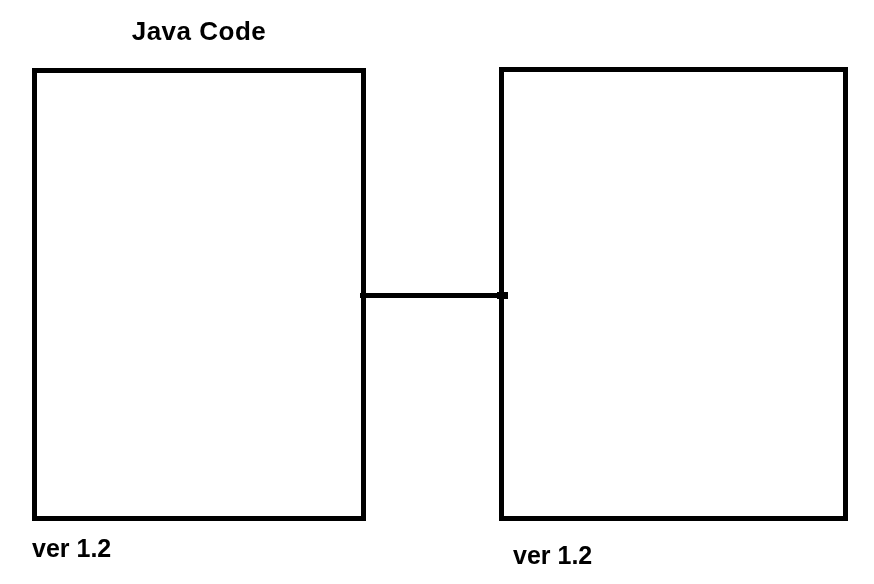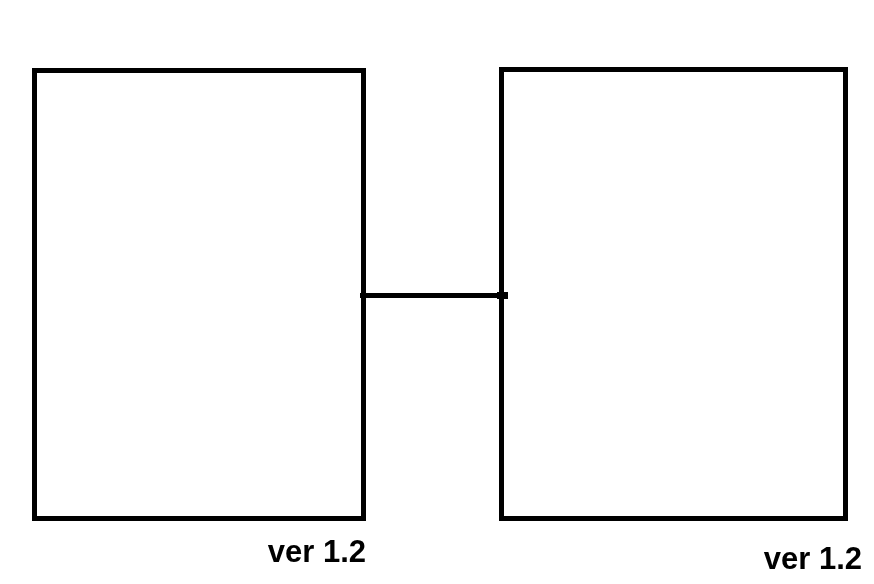--- a/index.html
+++ b/index.html
@@ -26,23 +26,23 @@
     text-align: center;
     font-weight: bold;
     font-size: 26px;
     color: #000000;
     letter-spacing: 0.5px;
   }
   .title-left  { left: 32px;  width: 334px; top: 16px; }
   .title-right { left: 480px; width: 349px; top: 21px; }
   .version {
     position: absolute;
-    text-align: right;
+    text-align: left;
     font-weight: bold;
-    font-size: 31px;
+    font-size: 25px;
     color: #000000;
   }
   .version-left  { left: 32px;  width: 334px; top: 534px; }
   .version-right { left: 513px; width: 349px; top: 541px; }
   .connector {
     position: absolute;
     left: 360px;
     top: 293px;
     width: 145px;
     height: 5px;
@@ -55,20 +55,21 @@
     width: 11px;
     height: 7px;
     background: #000000;
   }
 </style>
 </head>
 <body>
 
 <div class="canvas">
 
+  <div class="title title-left">Java Code</div>
 
 
   <div class="box box-left"></div>
 
   <div class="box box-right"></div>
 
   <div class="connector"></div>
 
   <div class="connector-endpoint"></div>
 

